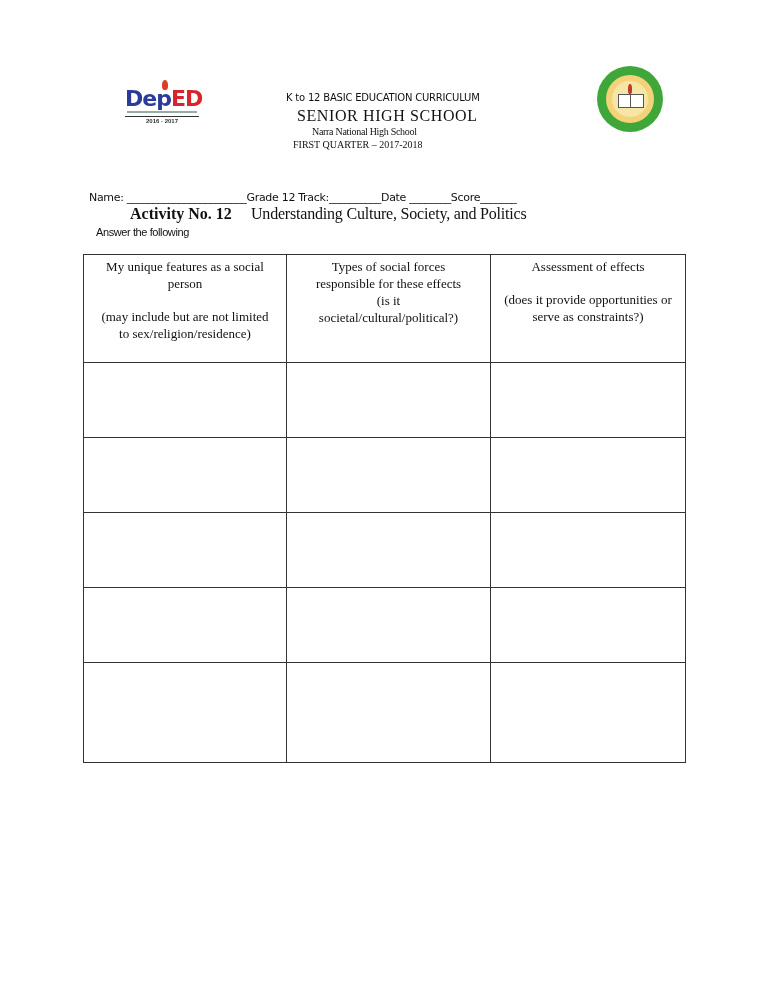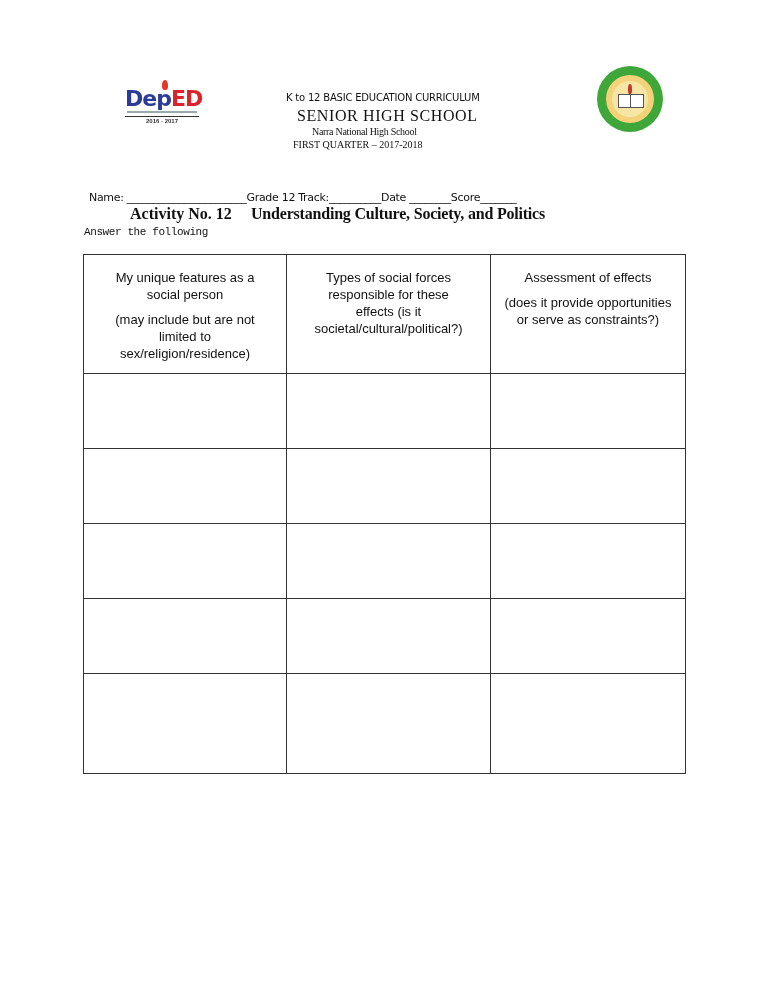--- a/index.html
+++ b/index.html
@@ -26,30 +26,30 @@
 
   .hdr-line { left: 0; width: 768px; text-align: center; white-space: nowrap; }
   .k12 { top: 92px; left: 286px; width: auto; text-align: center; font-size: 10px; font-family: "DejaVu Sans", sans-serif; letter-spacing: -0.2px; }
   .shs { top: 107px; left: 297px; width: auto; text-align: left; font-family: "Liberation Serif", serif; font-size: 16px; letter-spacing: 0.6px; }
   .nnhs { top: 126px; left: 312px; width: auto; text-align: left; font-size: 10px; font-family: Liberation Serif, serif; letter-spacing: -0.3px; }
   .fq { top: 139px; left: 293px; width: auto; text-align: right; font-family: "Liberation Serif", serif; font-size: 10px; }
 
   .name-line { left: 89px; top: 191px; font-size: 11px; font-family: "DejaVu Sans", sans-serif; white-space: nowrap; letter-spacing: -0.3px; }
 
   .activity { left: 89px; top: 205px; font-family: "Liberation Serif", serif; font-weight: bold; font-size: 16px; white-space: nowrap; margin-left: 41px; }
-  .subject { left: 251px; top: 205px; font-family: "Liberation Serif", serif; font-weight: bold; font-size: 16px; white-space: nowrap; letter-spacing: -0.2px; }
-  .answer { left: 84px; top: 226px; font-size: 11px; font-family: Liberation Mono, monospace; letter-spacing: -0.4px; }
+  .subject { left: 251px; top: 205px; font-family: "Liberation Serif", serif; font-weight: normal; font-size: 16px; white-space: nowrap; letter-spacing: -0.2px; }
+  .answer { left: 96px; top: 226px; font-size: 11px; font-family: Liberation Sans, sans-serif; letter-spacing: -0.4px; }
 
   table.activity-table { position: absolute; left: 83px; top: 254px; width: 602px; border-collapse: collapse; table-layout: fixed; }
   table.activity-table td, table.activity-table th { border: 1.3px solid #333; padding: 0; vertical-align: top; }
-  table.activity-table th { font-weight: normal; font-family: Liberation Sans, sans-serif; font-size: 13px; line-height: 17px; text-align: center; height: 104px; padding-top: 14px; }
+  table.activity-table th { font-weight: normal; font-family: Liberation Serif, serif; font-size: 13px; line-height: 17px; text-align: center; height: 104px; padding-top: 3px; }
   .col1 { width: 203px; }
   .col2 { width: 204px; }
   .col3 { width: 195px; }
-  th .sub { display: block; margin-top: 8px; }
+  th .sub { display: block; margin-top: 16px; }
   tr.body-row td { height: 74px; }
   tr.body-row.last td { height: 99px; }
 </style>
 </head>
 <body>
 
 <div class="abs deped-logo">
   <div class="torch"></div>
   <div class="deped-word"><span class="dp">Dep</span><span class="ed">ED</span></div>
   <div class="deped-sub"></div>

